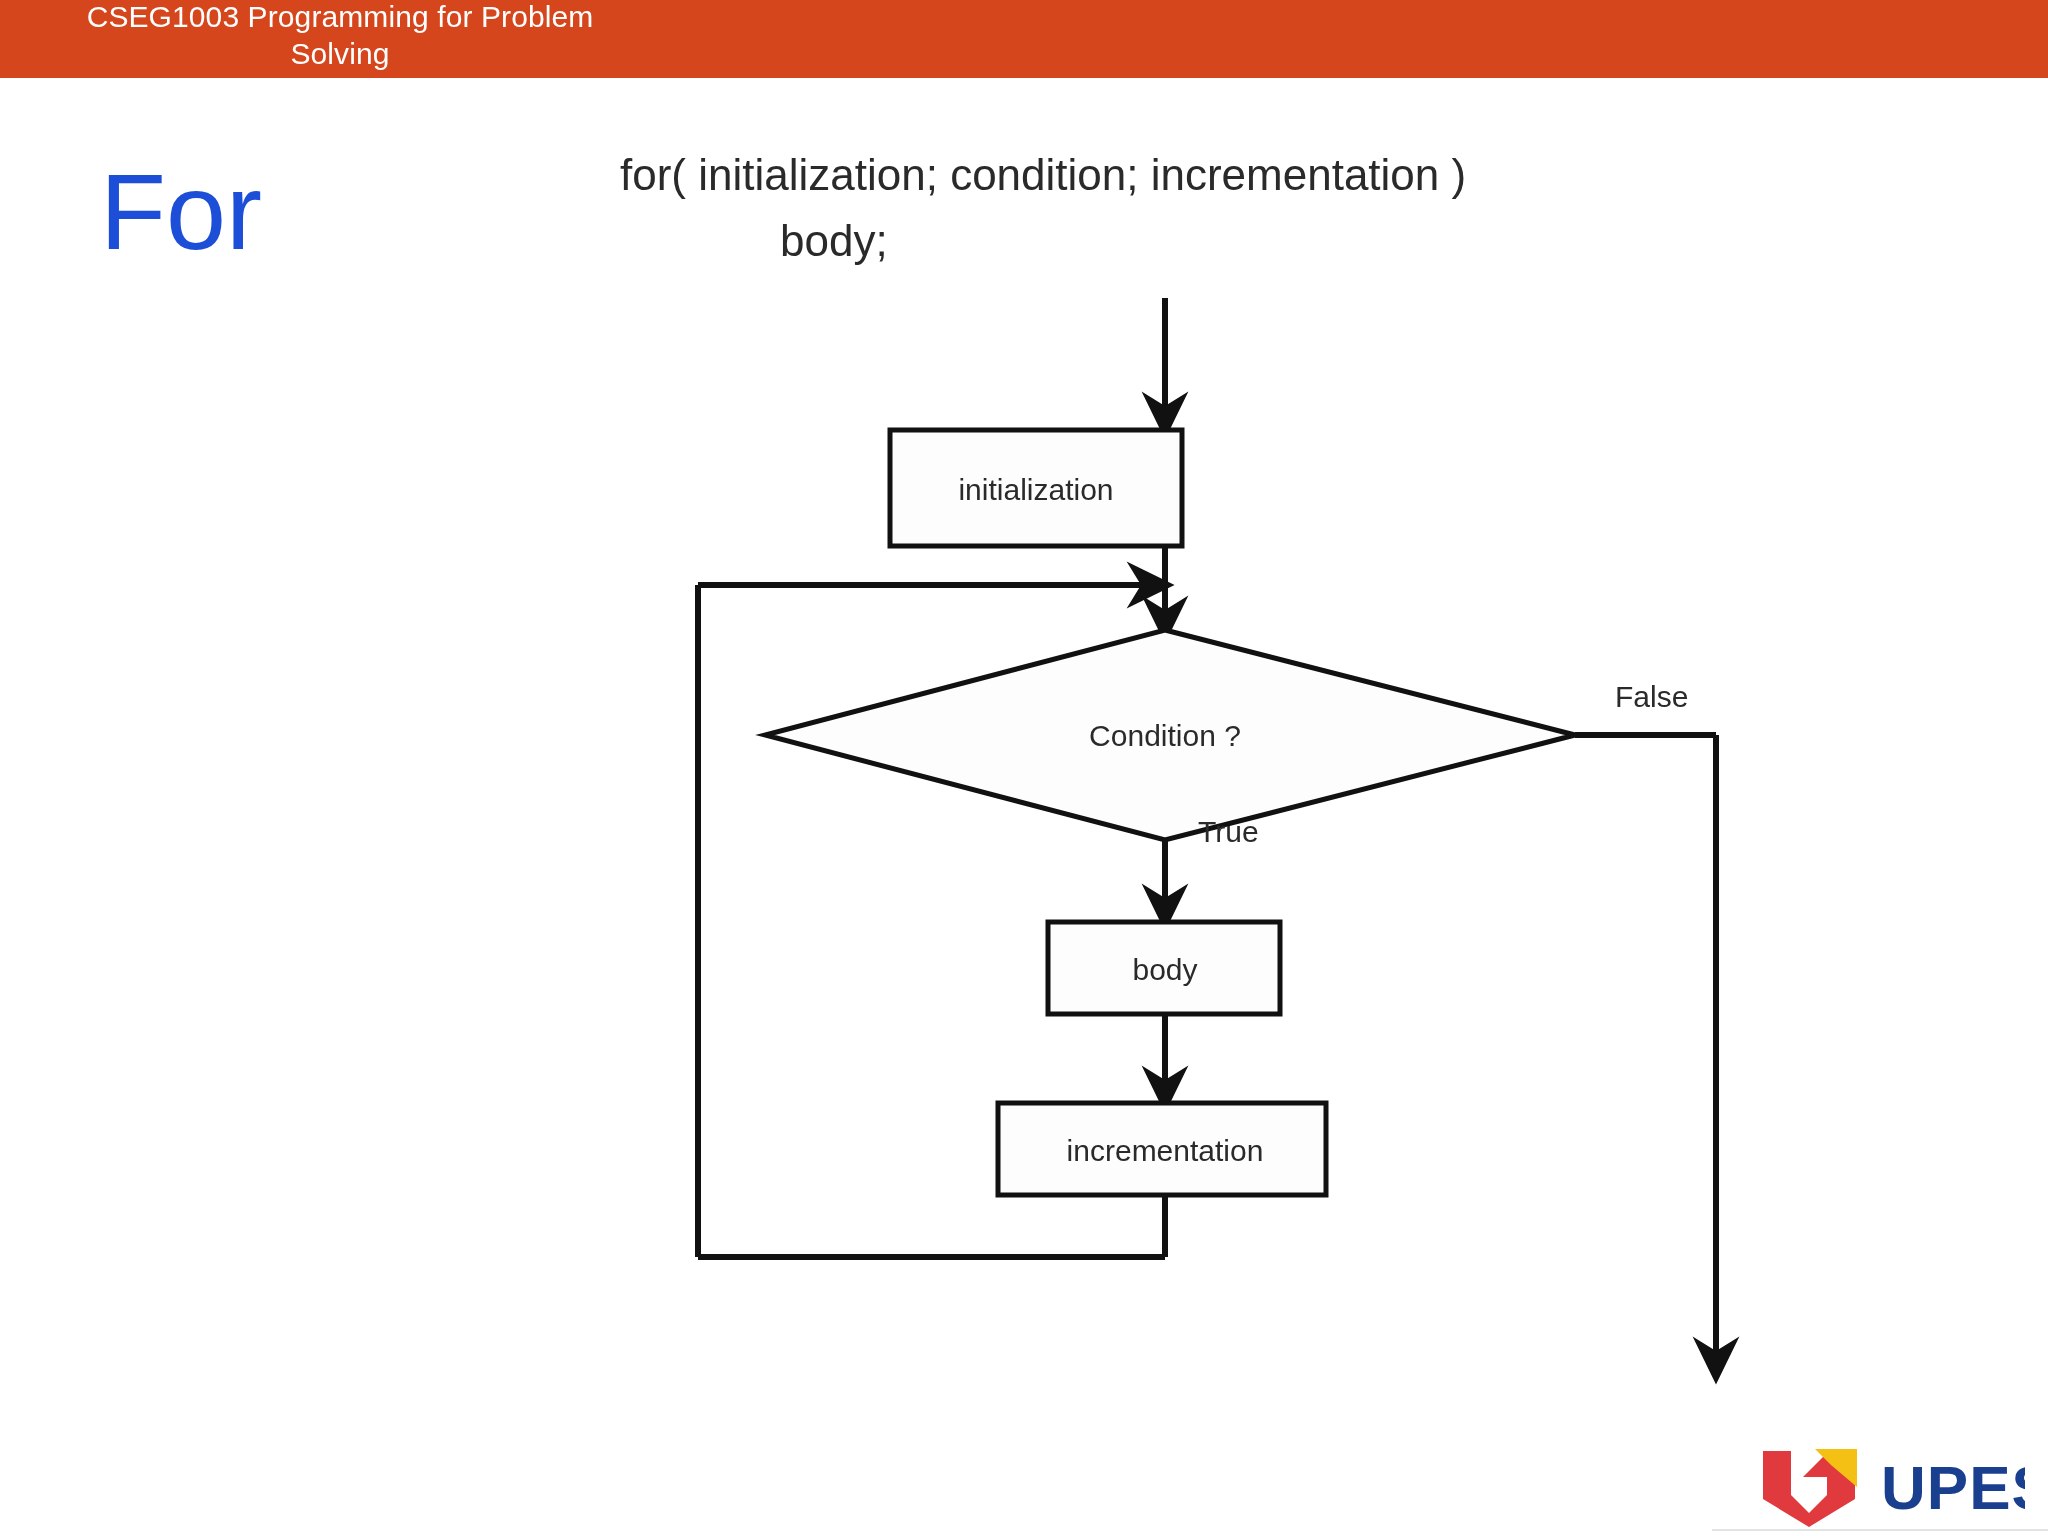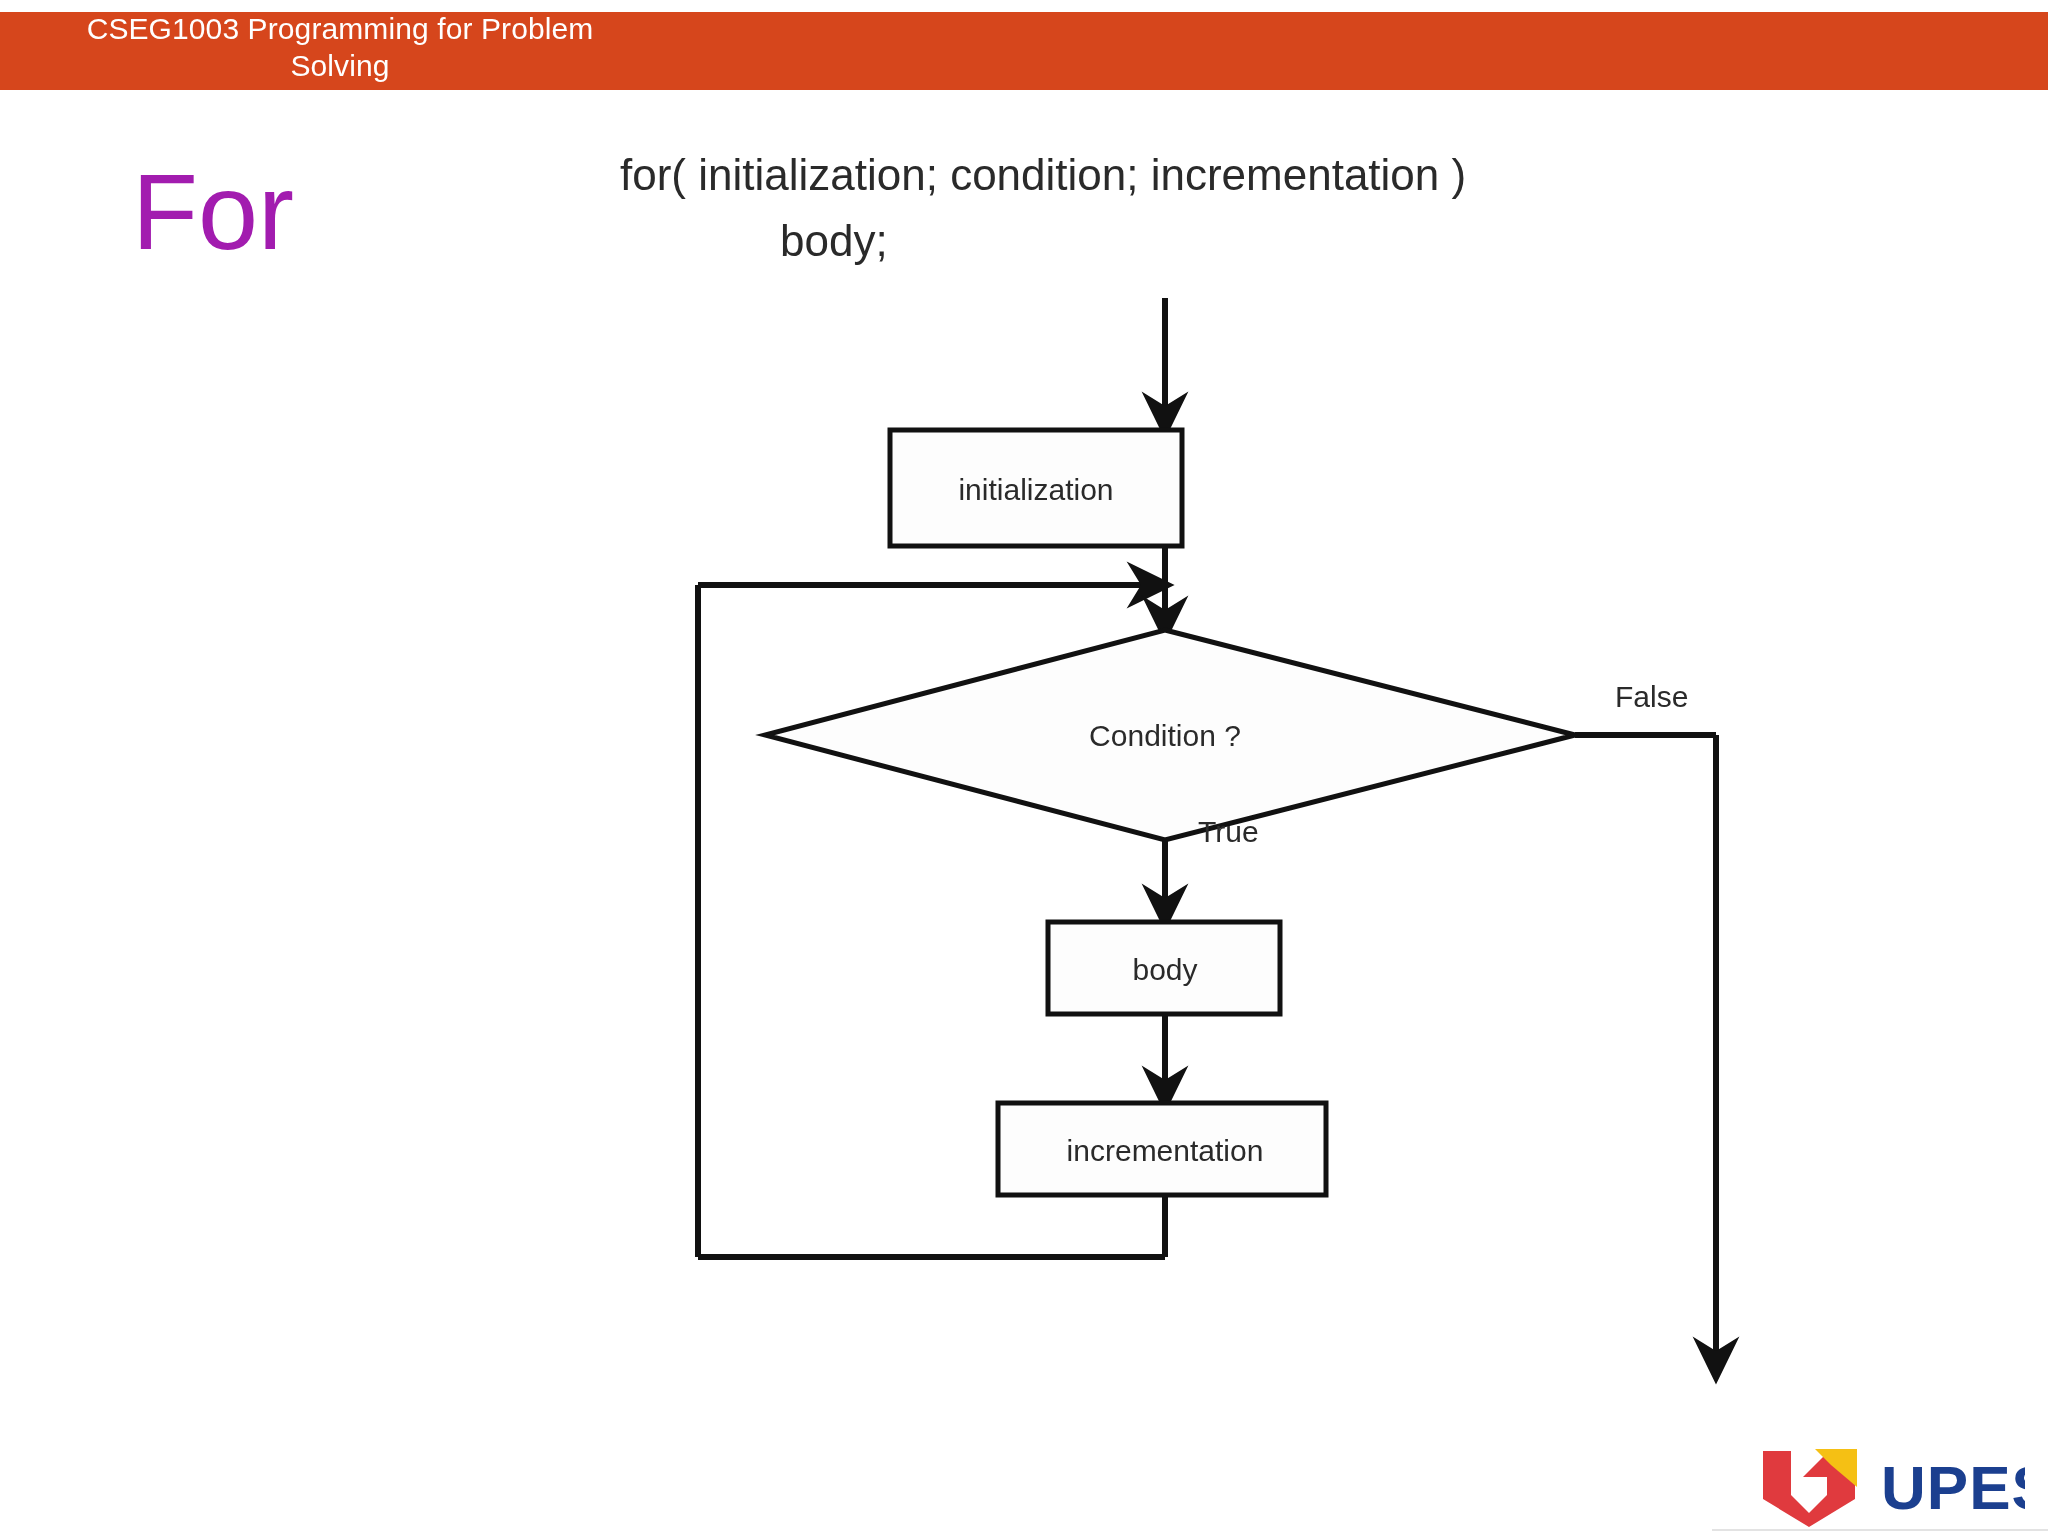--- a/index.html
+++ b/index.html
@@ -16,21 +16,21 @@
     width: 2048px;
     height: 1536px;
     background: #ffffff;
     overflow: hidden;
   }
 
   
   #header-bar {
     position: absolute;
     left: 0;
-    top: 12px;
+    top: 0;
     width: 2048px;
     height: 78px;
     background: #d6461c;
   }
   #header-title {
     position: absolute;
     left: 40px;
     top: -2px;
     width: 600px;
     color: #ffffff;
@@ -38,26 +38,26 @@
     font-size: 30px;
     line-height: 37px;
     text-align: center;
     white-space: pre-line;
     letter-spacing: 0.1px;
   }
 
   
   #slide-title {
     position: absolute;
-    left: 132px;
+    left: 100px;
     top: 158px;
     font-family: "Liberation Sans", sans-serif;
     font-size: 108px;
     line-height: 108px;
-    color: #a21caf;
+    color: #1d4ed8;
     font-weight: 400;
   }
 
   
   #flowchart {
     position: absolute;
     left: 620px;
     top: 130px;
     width: 1180px;
     height: 1270px;

